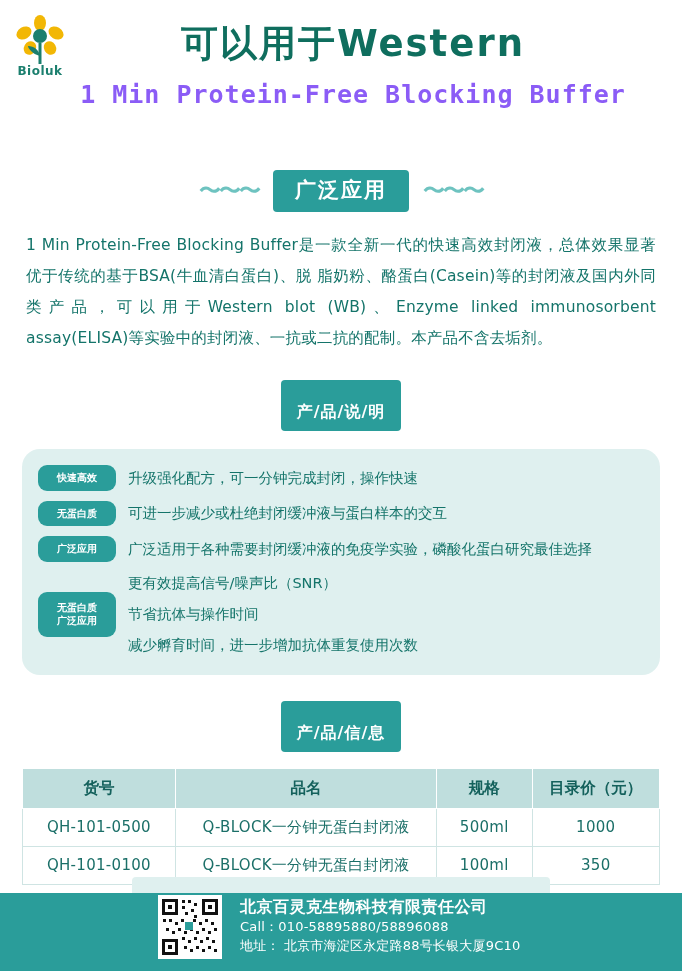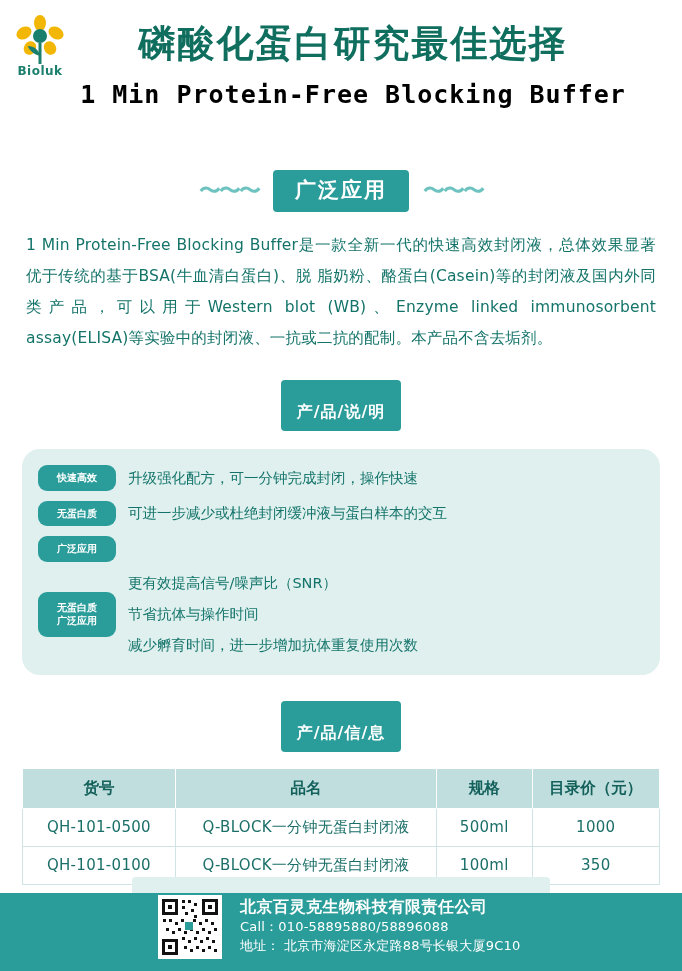--- a/index.html
+++ b/index.html
@@ -54,21 +54,21 @@
     font-weight: bold;
     color: #0f6e5e;
     letter-spacing: 2px;
     margin: 10px 0 0 24px;
     line-height: 1.2;
   }
   .title-en {
     text-align: center;
     font-size: 25px;
     font-weight: bold;
-    color: #000000;
+    color: #8b5cf6;
     letter-spacing: 1px;
     margin: 14px 0 4px 24px;
     font-family: "DejaVu Sans Mono", "Liberation Mono", monospace;
   }
   
   .section-head {
     display: flex;
     align-items: center;
     justify-content: center;
     gap: 14px;
@@ -244,21 +244,21 @@
           <ellipse cx="18" cy="34" rx="7" ry="6" fill="#f2b705" transform="rotate(-60 18 34)"></ellipse>
           <ellipse cx="38" cy="34" rx="7" ry="6" fill="#f2b705" transform="rotate(60 38 34)"></ellipse>
           <circle cx="28" cy="22" r="7" fill="#1b7f6e"></circle>
           <path d="M28 29 L28 50" stroke="#1b7f6e" stroke-width="3" fill="none"></path>
           <path d="M28 42 C20 40 16 34 16 32 C22 32 27 36 28 42 Z" fill="#1b7f6e"></path>
         </svg>
       </div>
       <div class="logo-text">Bioluk</div>
     </div>
 
-    <div class="title-cn">磷酸化蛋白研究最佳选择</div>
+    <div class="title-cn">可以用于Western</div>
     <div class="title-en">1 Min Protein-Free Blocking Buffer</div>
   </div>
 
   <div class="section-head">
     <span class="wave">〜〜〜</span>
     <span class="head-pill">广泛应用</span>
     <span class="wave">〜〜〜</span>
   </div>
 
   <div class="intro">1 Min Protein-Free Blocking Buffer是一款全新一代的快速高效封闭液，总体效果显著优于传统的基于BSA(牛血清白蛋白)、脱 脂奶粉、酪蛋白(Casein)等的封闭液及国内外同类产品，可以用于Western blot (WB)、Enzyme linked immunosorbent assay(ELISA)等实验中的封闭液、一抗或二抗的配制。本产品不含去垢剂。</div>
@@ -274,20 +274,21 @@
       <div class="feat-text">升级强化配方，可一分钟完成封闭，操作快速</div>
     </div>
 
     <div class="feat-row">
       <div class="feat-tag">无蛋白质</div>
       <div class="feat-text">可进一步减少或杜绝封闭缓冲液与蛋白样本的交互</div>
     </div>
 
     <div class="feat-row">
       <div class="feat-tag">广泛应用</div>
+      <div class="feat-text">广泛适用于各种需要封闭缓冲液的免疫学实验，磷酸化蛋白研究最佳选择</div>
     </div>
 
     <div class="feat-row feat-multi">
       <div class="feat-tag two-line">
         <div>无蛋白质</div>
         <div>广泛应用</div>
       </div>
       <div class="feat-text feat-text-lines">
         <div>更有效提高信号/噪声比（SNR）</div>
         <div>节省抗体与操作时间</div>

